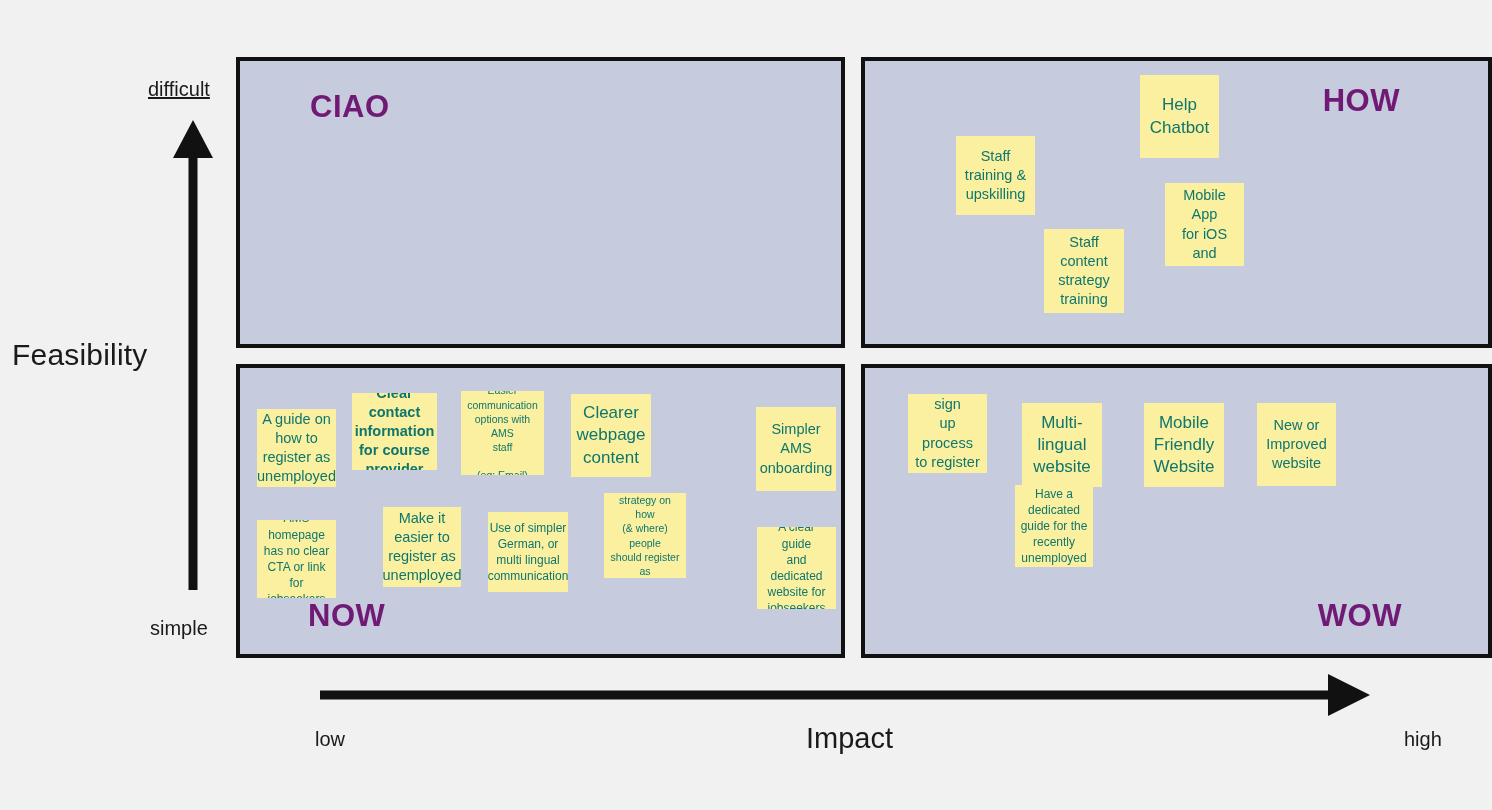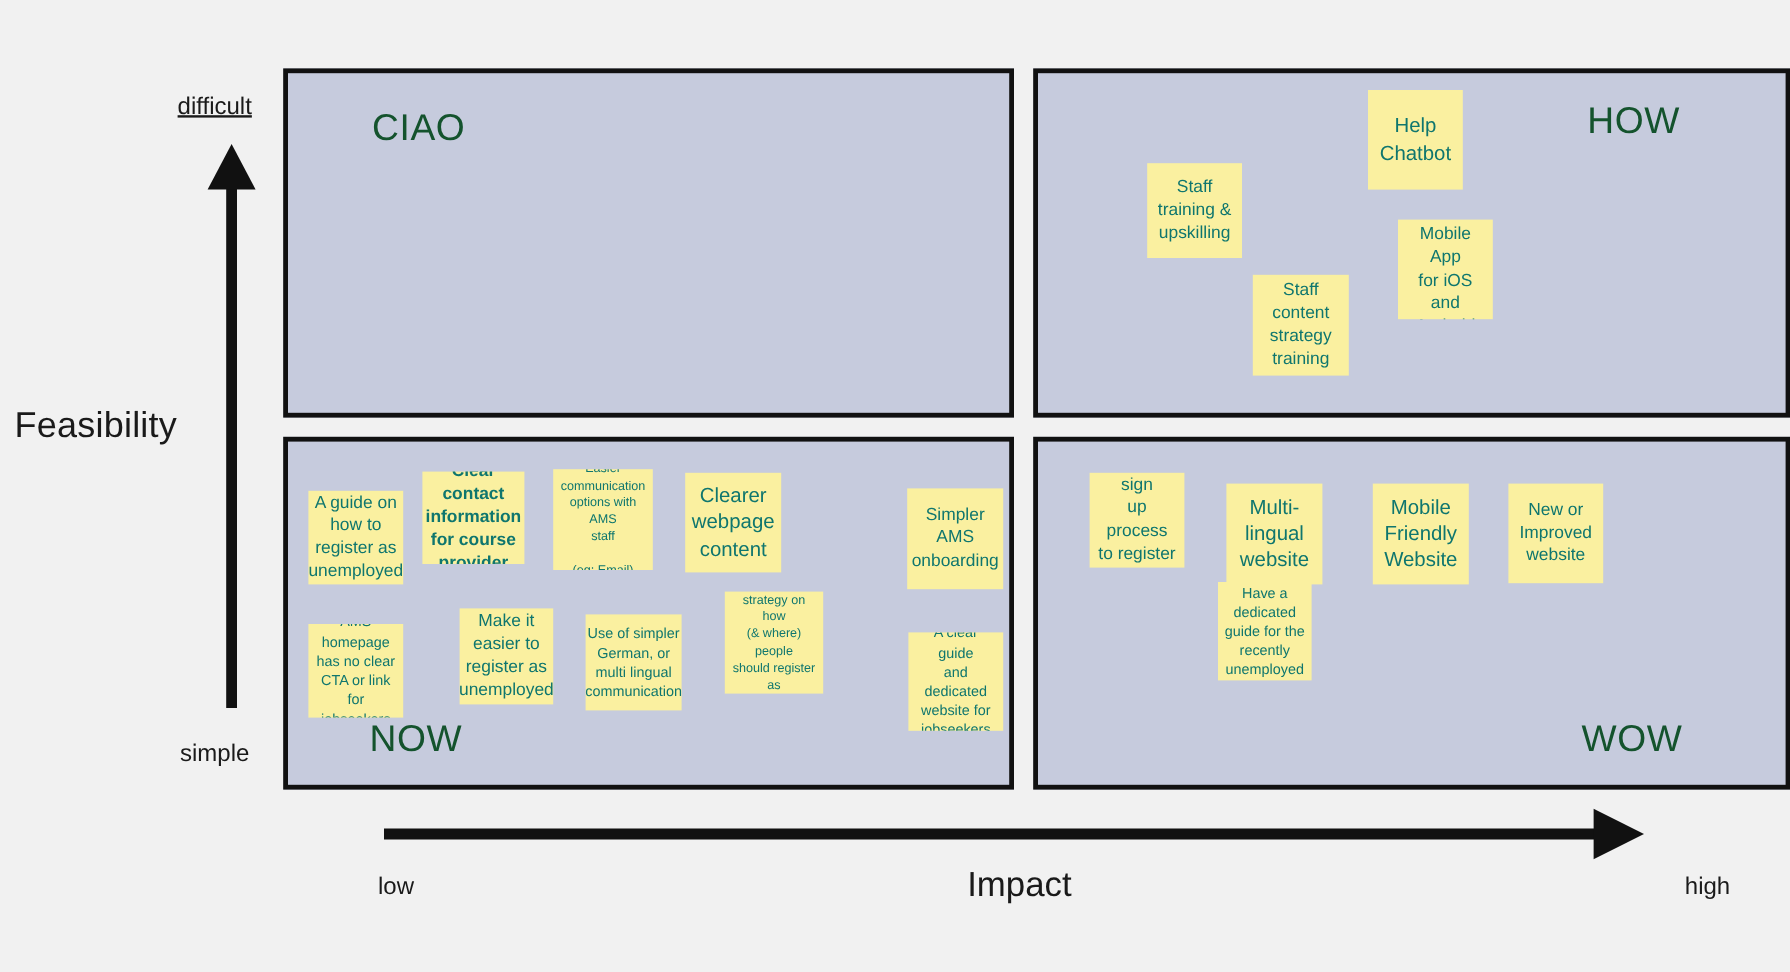--- a/index.html
+++ b/index.html
@@ -86,22 +86,22 @@
     box-sizing: border-box;
   }
   #quadrant-ciao { left: 236px; top: 57px;  width: 609px; height: 291px; }
   #quadrant-how  { left: 861px; top: 57px;  width: 631px; height: 291px; }
   #quadrant-now  { left: 236px; top: 364px; width: 609px; height: 294px; }
   #quadrant-wow  { left: 861px; top: 364px; width: 631px; height: 294px; }
 
   .quad-title {
     position: absolute;
     font-size: 31px;
-    font-weight: normal;
-    color: #14532d;
+    font-weight: bold;
+    color: #701a75;
     letter-spacing: 0.5px;
     white-space: nowrap;
   }
   #title-ciao { left: 70px;  top: 28px; }
   #title-how  { right: 88px; top: 22px; }
   #title-now  { left: 68px;  bottom: 20px; }
   #title-wow  { right: 86px; bottom: 20px; }
 
   
   .note {

